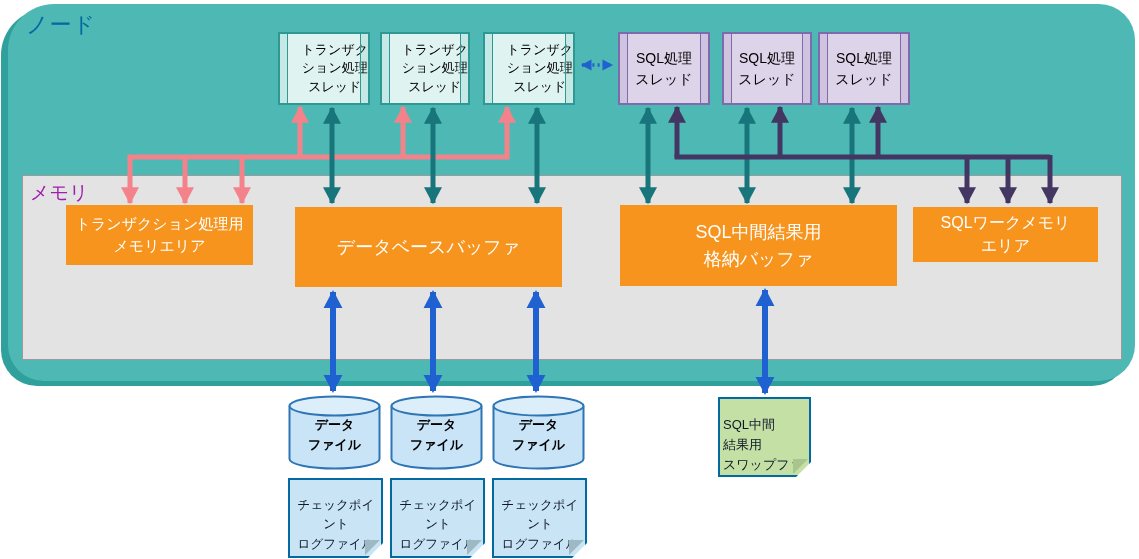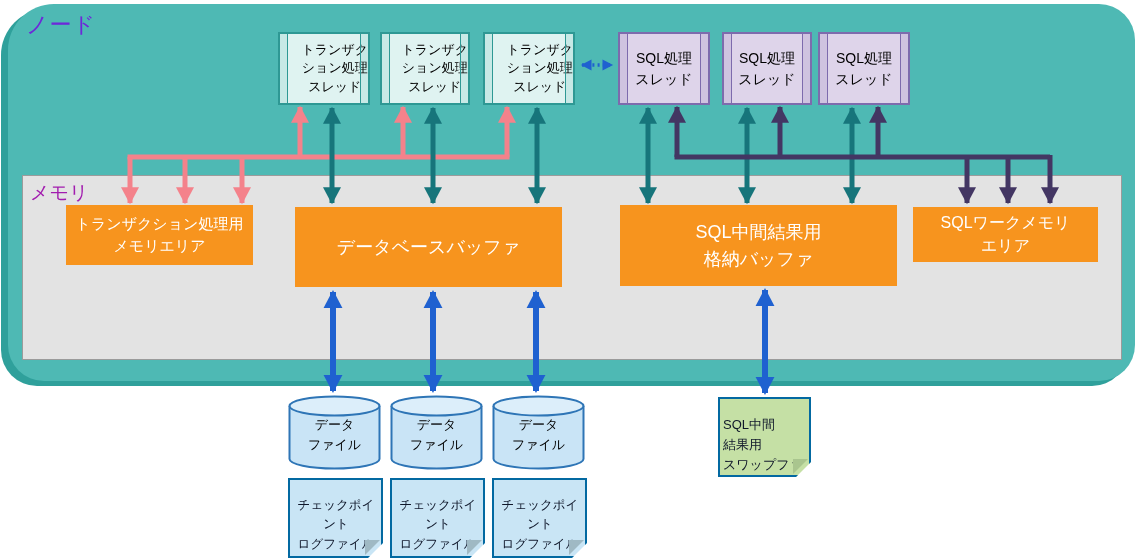--- a/index.html
+++ b/index.html
@@ -7,21 +7,21 @@
     position:relative;width:1139px;height:559px;overflow:hidden;background:#ffffff;
     font-family:"Liberation Sans","DejaVu Sans",sans-serif;
   }
   .abs{position:absolute;box-sizing:border-box;}
   
   #node{
     left:8px;top:4px;width:1127px;height:377px;
     background:#4EB9B4;border-radius:46px 36px 36px 36px;
     box-shadow:-7px 5px 0 0 #2FA09B;
   }
-  #node-label{left:26px;top:10px;color:#6d28d9;font-size:22px;letter-spacing:1px;}
+  #node-label{left:26px;top:10px;color:#0369a1;font-size:22px;letter-spacing:1px;}
   #memory{
     left:22px;top:175px;width:1100px;height:185px;
     background:#E3E3E3;border:1.5px solid #9B9B9B;
   }
   #memory-label{left:30px;top:180px;color:#a21caf;font-size:19px;}
   
   .box{display:flex;align-items:center;justify-content:center;text-align:center;}
   .lbl{white-space:pre-line;}
   
   .proc{border:2px solid;width:92px;height:73px;top:32px;font-size:13px;line-height:1.42;color:#000;}
@@ -34,21 +34,21 @@
   }
   .thread-t .stripe{border-color:#2E9894;}
   .thread-s{
     border-color:#7D6BAD;font-size:14px;line-height:1.5;
     background:linear-gradient(to right,#CFC3E0 0 8px,#DED4EA 8px calc(100% - 8px),#CFC3E0 calc(100% - 8px));
   }
   .thread-s .stripe{border-color:#7D6BAD;}
   
   .orange{background:#F7941E;color:#ffffff;}
   
-  .cyl{width:93px;height:77px;top:395px;}
+  .cyl{width:93px;height:77px;top:395px;font-weight:bold;}
   .cyl-label{position:absolute;left:0;right:0;top:20px;text-align:center;font-size:13px;line-height:1.55;color:#000;white-space:pre-line;}
   
   .note{
     border:2px solid #0369a1;color:#0f172a;font-size:12.5px;line-height:1.55;
     padding:16px 2px 2px 3px;text-align:left;
     clip-path:polygon(0 0,100% 0,100% calc(100% - 15px),calc(100% - 15px) 100%,0 100%);
   }
   .note-blue{background:#C9E5F5;text-align:center;}
   .note-green{background:#C5E0A5;font-size:13px;}
   .fold{position:absolute;right:1px;bottom:1px;width:15px;height:15px;clip-path:polygon(0 0,100% 0,0 100%);}

